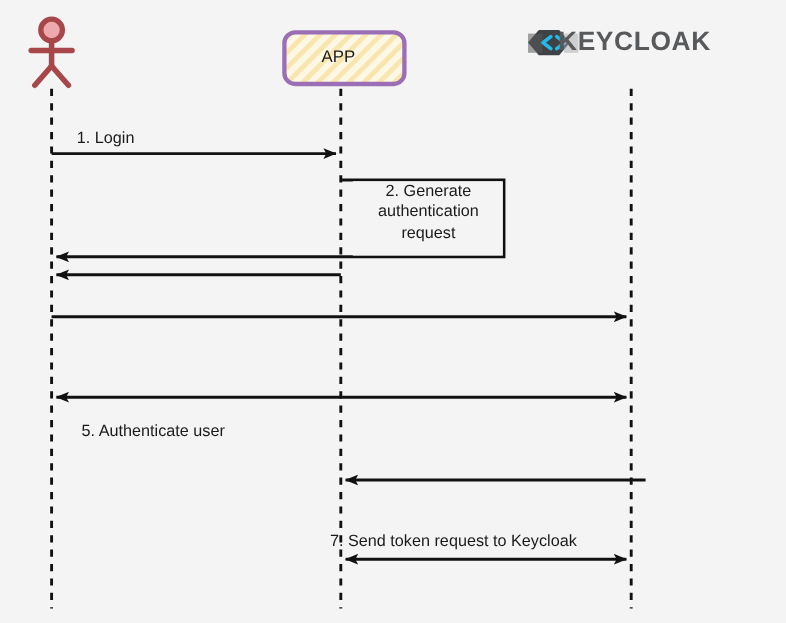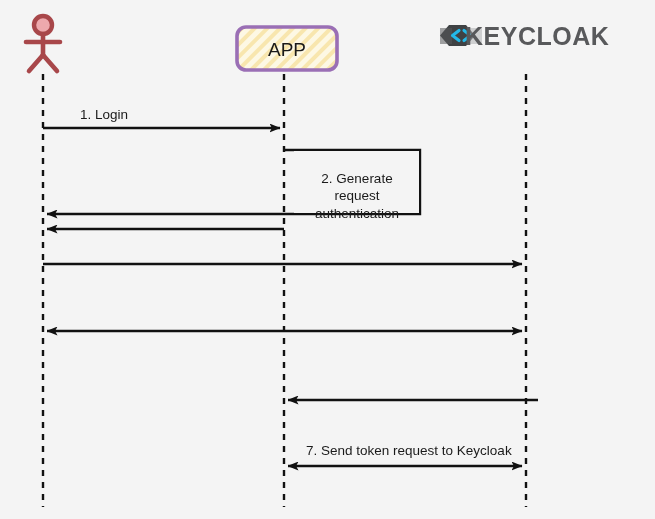--- a/index.html
+++ b/index.html
@@ -41,28 +41,28 @@
     font-family: "Liberation Sans", sans-serif;
     font-size: 13.5px;
     color: #1a1a1a;
     text-align: center;
     line-height: 1.28;
     width: 130px;
   }
   .participant-title {
     position: absolute;
     font-family: "Liberation Sans", sans-serif;
-    font-size: 19px;
+    font-size: 14px;
     color: #1a1a1a;
     white-space: nowrap;
   }
   .keycloak-wordmark {
     position: absolute;
     font-family: "Liberation Sans", sans-serif;
-    font-size: 25px;
+    font-size: 22px;
     font-weight: bold;
     letter-spacing: 0.5px;
     color: #58595b;
     white-space: nowrap;
   }
 </style>
 </head>
 <body>
 
 <div id="diagram-root">
@@ -138,27 +138,28 @@
 
     <g>
       <line x1="288" y1="466" x2="522" y2="466" stroke="#111111" stroke-width="2.4" marker-start="url(#arrowStart)" marker-end="url(#arrowEnd)"></line>
     </g>
   </svg>
 
   <div class="participant-title" style="left:268px; top:39px;">APP</div>
 
   <div class="keycloak-wordmark" style="left:465px; top:22px;">KEYCLOAK</div>
 
-  <div class="msg-label" style="left:80px; top:107px;">1. Login</div>
+  <div class="msg-label" style="left:64px; top:107px;">1. Login</div>
 
-  <div class="selfloop-label" style="left:292px; top:150px;margin-top:20px;">
+  <div class="selfloop-label" style="left:292px; top:150px;">
     <div>2. Generate</div>
+    <div>authentication</div>
     <div>request</div>
-    <div>authentication</div>
   </div>
 
 
 
+  <div class="msg-label" style="left:68px; top:351px;">5. Authenticate user</div>
 
 
-  <div class="msg-label" style="left:306px; top:443px;">7. Send token request to Keycloak</div>
+  <div class="msg-label" style="left:275px; top:443px;">7. Send token request to Keycloak</div>
 
 </div>
 
 </body></html>

